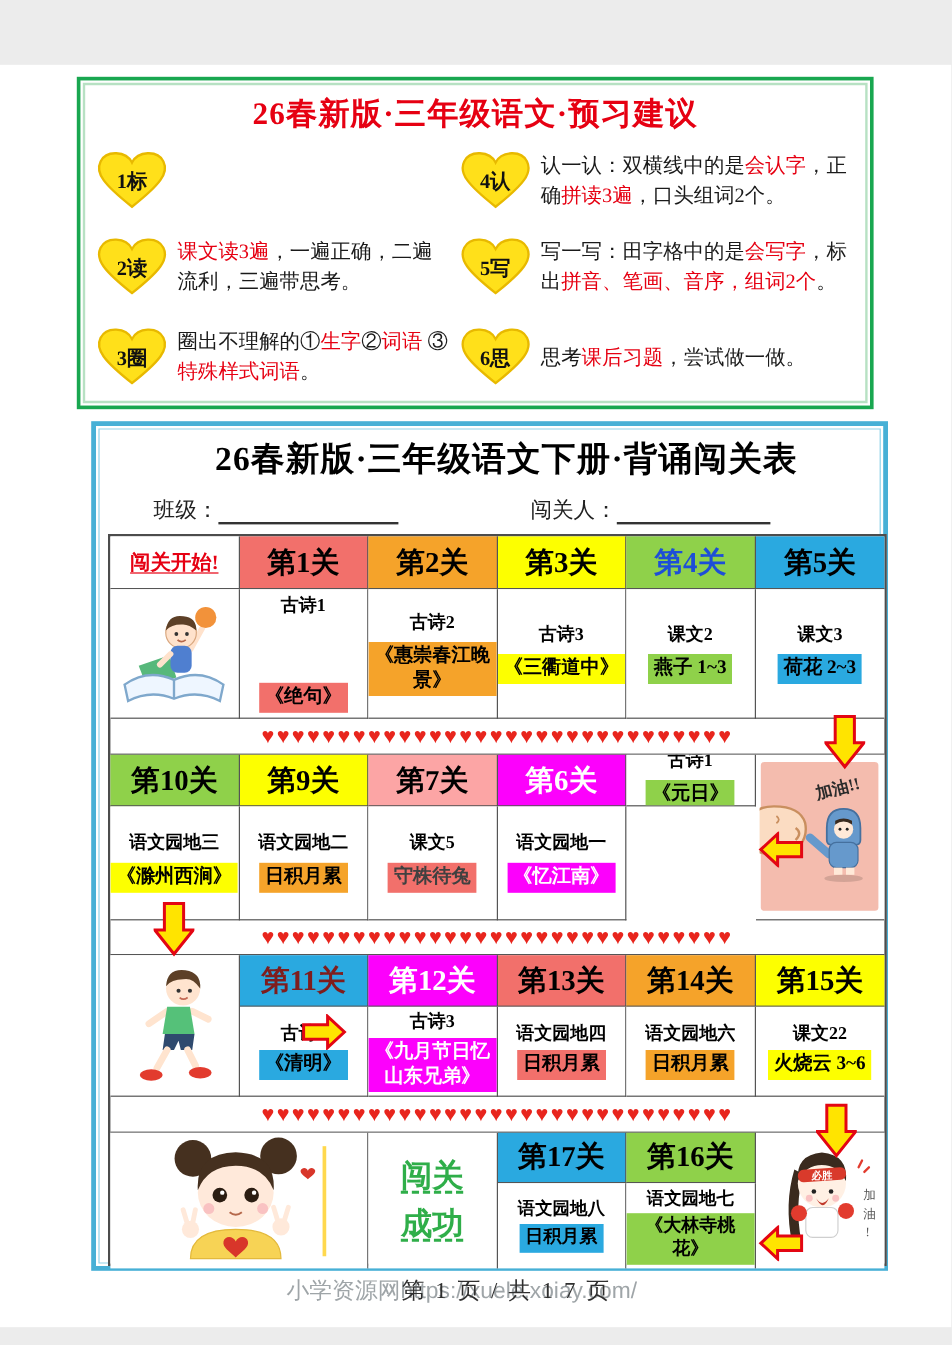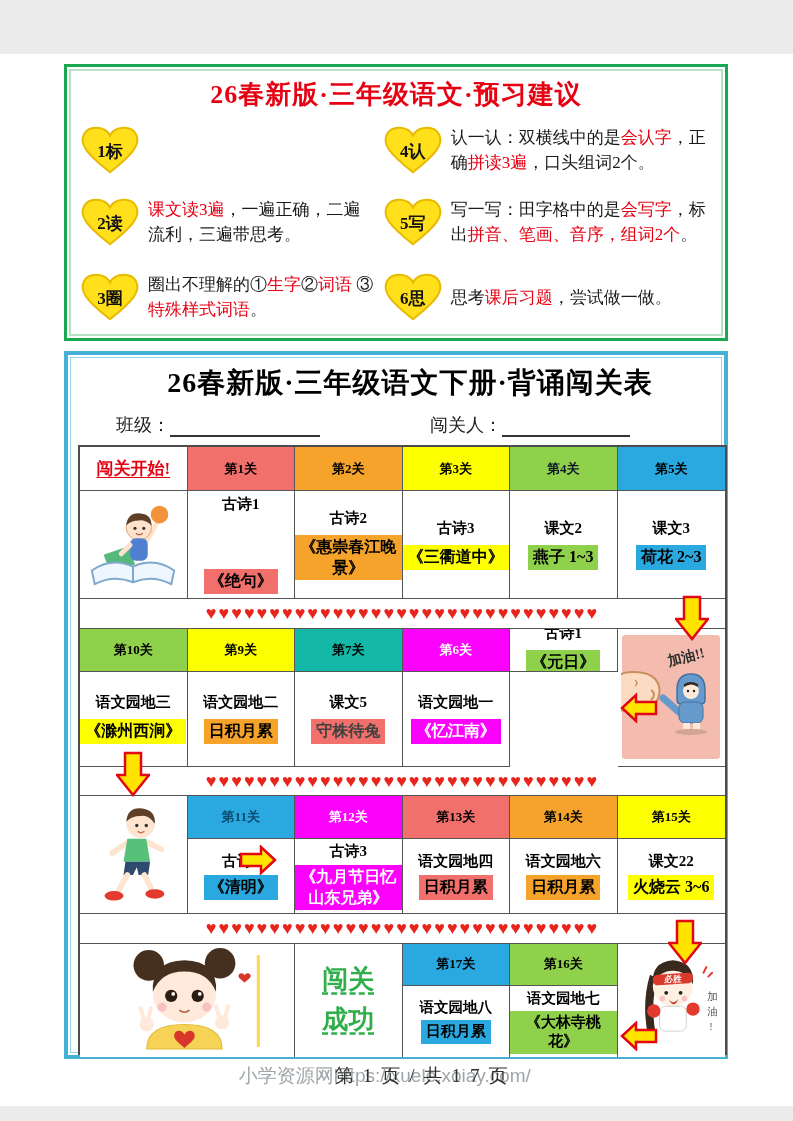--- a/index.html
+++ b/index.html
@@ -18,21 +18,21 @@
   .item{display:flex;align-items:center;gap:7px;padding:2px 4px;}
   .heart-badge{position:relative;width:62px;height:56px;flex:0 0 auto;}
   .heart-badge svg{width:100%;height:100%;display:block;}
   .heart-badge .btxt{position:absolute;inset:0;display:flex;align-items:center;justify-content:center;
         padding-top:2px;font-size:17px;font-weight:bold;color:#111;
         font-family:"Liberation Serif","DejaVu Serif",serif;}
   .item-text{font-size:17px;line-height:1.5;color:#1a1a1a;
         font-family:"Liberation Serif","DejaVu Serif",serif;}
 
   
-  .sec2{position:absolute;left:64px;top:351px;width:664px;height:708px;background:#fff;
+  .sec2{position:absolute;left:76px;top:351px;width:664px;height:708px;background:#fff;
         border:4px solid #47B0D6;box-shadow:inset 0 0 0 2px #fff, inset 0 0 0 3px #8fd2e9;
         box-sizing:border-box;font-family:"Liberation Serif","DejaVu Serif",serif;padding-left:28px;}
   .sec2-title{text-align:center;margin-top:9px;font-size:28px;font-weight:bold;color:#000;letter-spacing:1px;}
   .form-row{position:absolute;top:58px;left:48px;right:20px;font-size:18px;color:#222;}
   .blank{display:inline-block;width:150px;border-bottom:2px solid #333;height:16px;vertical-align:bottom;}
   .blank.short{width:128px;}
   .form-gap{display:inline-block;width:110px;}
 
   .table-wrap{position:absolute;left:10px;top:90px;width:649px;height:610px;box-sizing:border-box;
         border:2px solid #4c4c4c;background:#fff;}
@@ -40,21 +40,21 @@
   .r1{height:44px;}
   .r2{height:108px;}
   .r3{grid-template-rows:43px 95px;}
   .r4{grid-template-rows:43px 75px;}
   .r5{grid-template-rows:42px 71px;}
   .cell{border-right:1.5px solid #555;border-bottom:1.5px solid #555;box-sizing:border-box;
         display:flex;flex-direction:column;align-items:center;justify-content:center;
         background:#fff;overflow:hidden;text-align:center;}
   .c6{border-right:none;}
   .nobb{border-bottom:none;}
-  .lvl-head{font-weight:bold;font-size:13px;}
+  .lvl-head{font-weight:bold;font-size:24px;}
   .start-cell span{color:#E60012;font-weight:bold;font-size:17px;text-decoration:underline;text-underline-offset:3px;}
   .ctitle{font-size:15px;font-weight:600;margin-bottom:7px;}
   .citem{font-weight:bold;font-size:16px;padding:2px 5px;line-height:1.3;display:inline-block;max-width:93%;}
   .r4 .ctitle{margin-bottom:4px;}
   .r5 .ctitle{margin-bottom:3px;font-size:14.5px;}
   .r5 .citem{font-size:15px;}
   .hearts{height:28.5px;line-height:28px;text-align:center;color:#E8251D;font-size:18px;
         letter-spacing:2px;border-bottom:1.5px solid #555;overflow:hidden;white-space:nowrap;}
   .img-cell{padding:2px;}
   .img-cell svg{display:block;}
@@ -149,21 +149,21 @@
         <div class="cell" style="background: rgb(242, 112, 107);">
             <span class="lvl-head" style="color: rgb(0, 0, 0);">第1关</span>
           </div>
         <div class="cell" style="background: rgb(245, 163, 42);">
             <span class="lvl-head" style="color: rgb(0, 0, 0);">第2关</span>
           </div>
         <div class="cell" style="background: rgb(253, 255, 0);">
             <span class="lvl-head" style="color: rgb(0, 0, 0);">第3关</span>
           </div>
         <div class="cell" style="background: rgb(143, 209, 74);">
-            <span class="lvl-head" style="color: #0f172a;">第4关</span>
+            <span class="lvl-head" style="color: #1d4ed8;">第4关</span>
           </div>
         <div class="cell c6" style="background: rgb(42, 169, 224);">
             <span class="lvl-head" style="color: rgb(0, 0, 0);">第5关</span>
           </div>
       </div>
 
       <div class="trow r2">
         <div class="cell img-cell">
           <svg viewBox="0 0 100 104" width="100" height="102">
             <path d="M20 62 L46 53 L52 72 L27 80 Z" fill="#57b87b"></path>
@@ -204,21 +204,21 @@
 
       <div class="hearts">♥♥♥♥♥♥♥♥♥♥♥♥♥♥♥♥♥♥♥♥♥♥♥♥♥♥♥♥♥♥♥</div>
 
       <div class="trow r3">
         <div class="cell" style="background: rgb(143, 209, 74);">
             <span class="lvl-head" style="color: rgb(0, 0, 0);">第10关</span>
           </div>
         <div class="cell" style="background: rgb(253, 255, 0);">
             <span class="lvl-head" style="color: rgb(0, 0, 0);">第9关</span>
           </div>
-        <div class="cell" style="background: #14b8a6;">
+        <div class="cell" style="background: #fca5a5;">
             <span class="lvl-head" style="color: rgb(0, 0, 0);">第7关</span>
           </div>
         <div class="cell" style="background: rgb(252, 1, 252);">
             <span class="lvl-head" style="color: rgb(255, 255, 255);">第6关</span>
           </div>
         <div class="cell c6 img-cell" style="grid-column:6;grid-row:1/3;">
           <svg viewBox="0 0 100 126" width="100" height="128">
             <rect x="1" y="1" width="98" height="124" rx="3" fill="#F4BCAE"></rect>
             <text x="48" y="32" font-size="14" fill="#2b2b2b" font-weight="bold" transform="rotate(-14 48 32)">加油!!</text>
             <path d="M-6 46 Q-2 38 12 38 Q34 38 38 52 Q40 62 34 70 Q28 78 12 78 Q-4 78 -6 70 Z" fill="#FBDCC2" stroke="#C98F5F" stroke-width="2"></path>
@@ -272,21 +272,21 @@
             <path d="M66 46 L80 53" stroke="#FFE4CF" stroke-width="6" stroke-linecap="round"></path>
             <path d="M44 42 L64 42 L68 66 L40 66 Z" fill="#55C179"></path>
             <path d="M42 66 L68 66 L66 80 L56 80 L54 72 L50 80 L40 80 Z" fill="#2F4A6E"></path>
             <path d="M44 80 L35 96" stroke="#FFE4CF" stroke-width="6" stroke-linecap="round"></path>
             <path d="M62 80 L69 94" stroke="#FFE4CF" stroke-width="6" stroke-linecap="round"></path>
             <ellipse cx="30" cy="102" rx="10" ry="5" fill="#E23B2E"></ellipse>
             <ellipse cx="73" cy="100" rx="10" ry="5" fill="#E23B2E"></ellipse>
           </svg>
         </div>
         <div class="cell" style="background: rgb(42, 169, 224);">
-            <span class="lvl-head" style="color: #0c4a6e;">第11关</span>
+            <span class="lvl-head" style="color: #7f1d1d;">第11关</span>
           </div>
         <div class="cell" style="background: rgb(252, 1, 252);">
             <span class="lvl-head" style="color: rgb(255, 255, 255);">第12关</span>
           </div>
         <div class="cell" style="background: rgb(242, 112, 107);">
             <span class="lvl-head" style="color: rgb(0, 0, 0);">第13关</span>
           </div>
         <div class="cell" style="background: rgb(245, 163, 42);">
             <span class="lvl-head" style="color: rgb(0, 0, 0);">第14关</span>
           </div>

